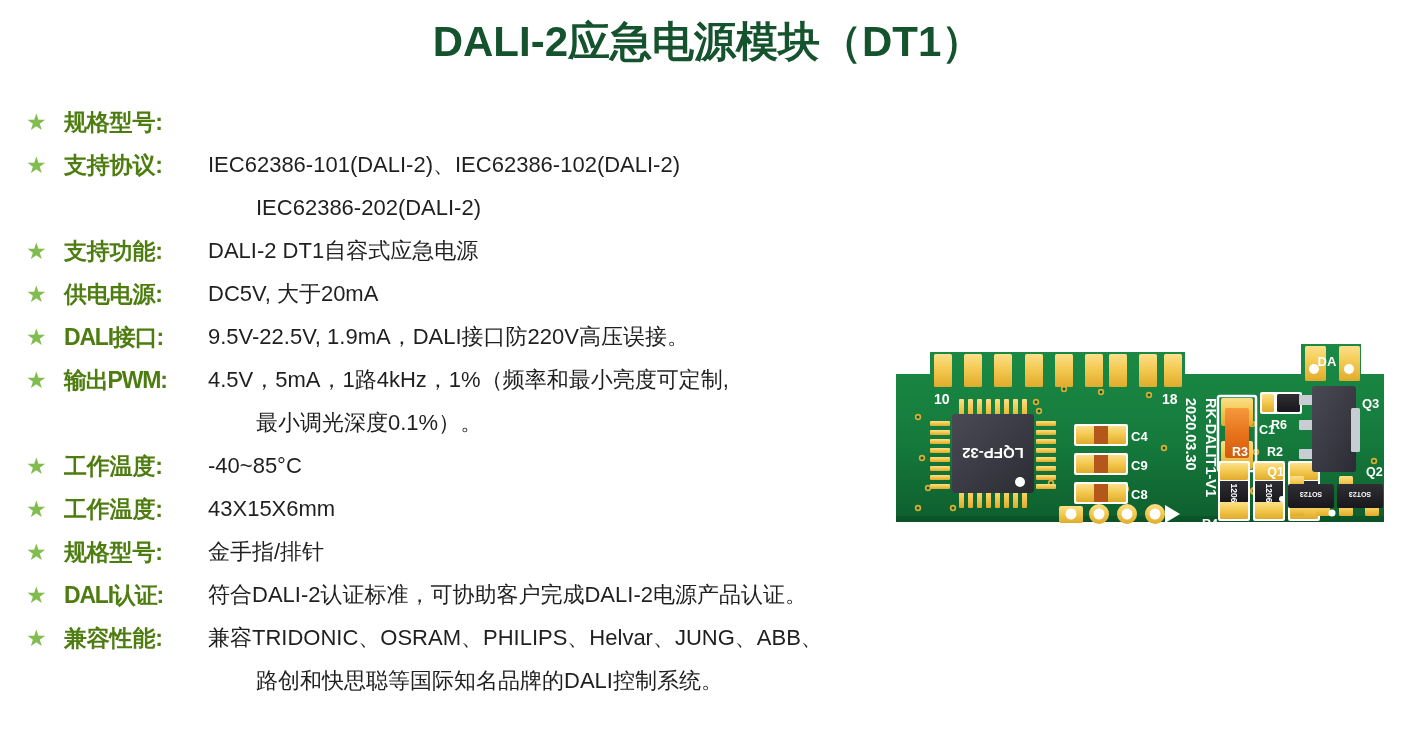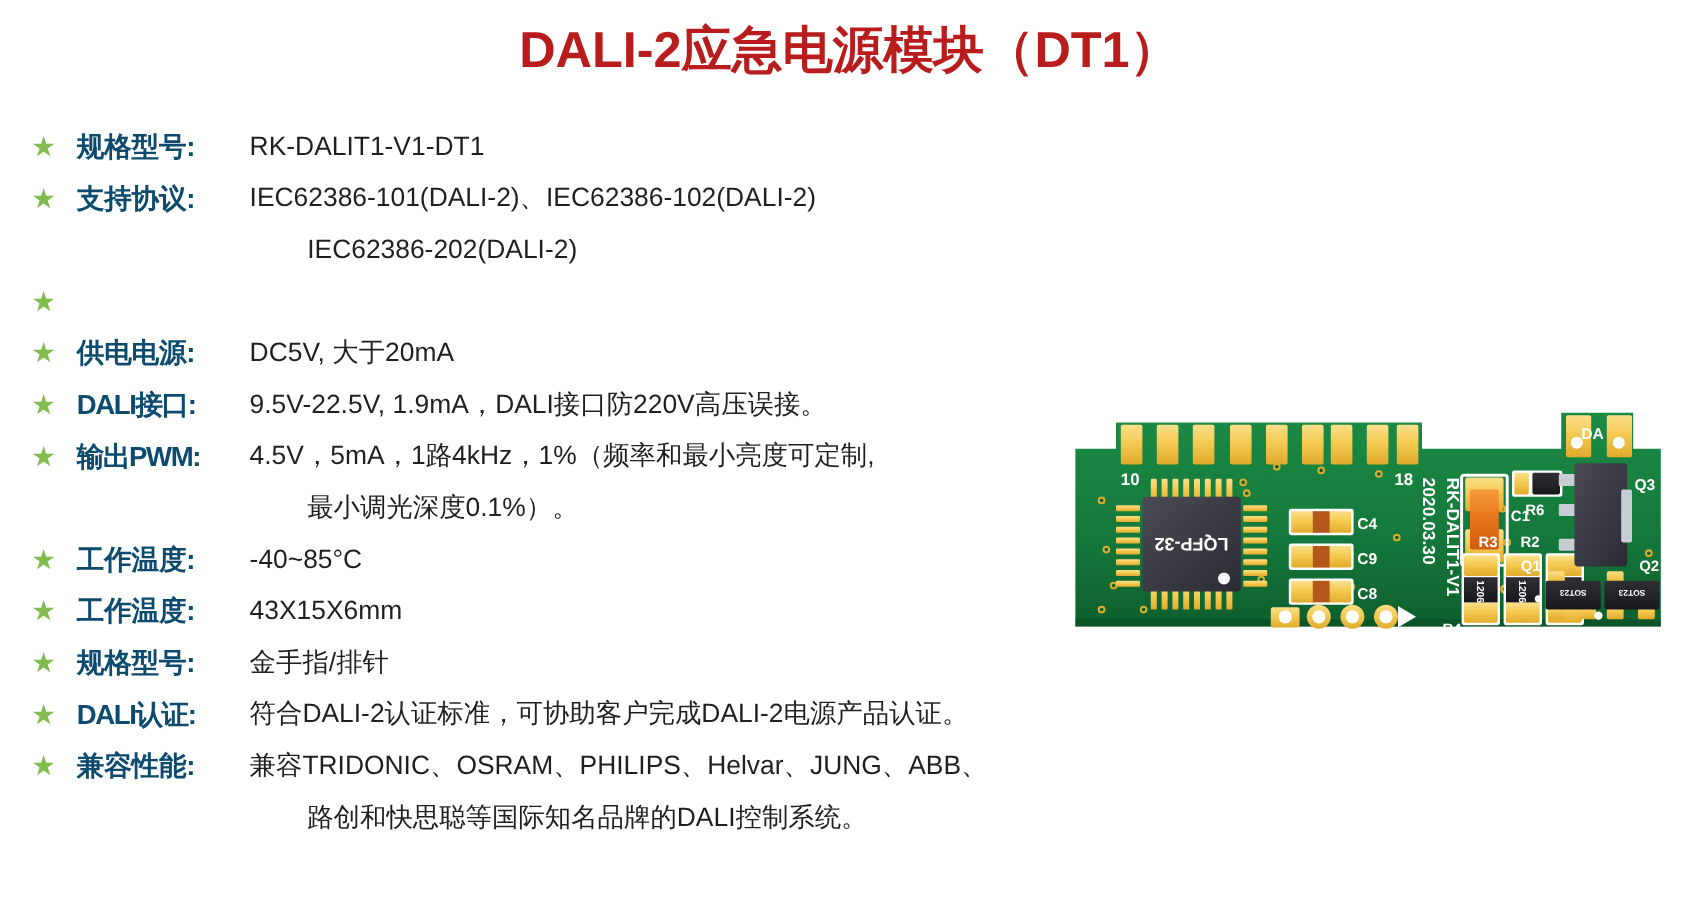--- a/index.html
+++ b/index.html
@@ -17,21 +17,21 @@
   }
 
   
   .page-title {
     position: absolute;
     top: 14px; left: 0; width: 1416px;
     text-align: center;
     font-size: 42px;
     font-weight: 700;
     letter-spacing: 0px;
-    color: #b91c1c;
+    color: #14532d;
     white-space: nowrap;
   }
 
   
   .spec-list {
     position: absolute;
     top: 102px; left: 26px;
     width: 860px;
   }
   .spec-row {
@@ -47,21 +47,21 @@
     color: #81bd4e;
     text-align: left;
     margin-right: 8px;
   }
   .spec-label {
     flex: 0 0 144px;
     width: 144px;
     font-size: 23px;
     line-height: 40px;
     font-weight: 700;
-    color: #0c4a6e;
+    color: #4d7c0f;
     white-space: nowrap;
     letter-spacing: -0.2px;
   }
   .spec-label.wide {
     letter-spacing: -1.2px;
   }
   .spec-value {
     flex: 1 1 auto;
     font-size: 22px;
     line-height: 40px;
@@ -92,35 +92,36 @@
 </head>
 <body>
 
 <div class="page-title">DALI-2应急电源模块（DT1）</div>
 
 <div class="spec-list">
 
   <div class="spec-row">
     <span class="spec-star">★</span>
     <span class="spec-label">规格型号:</span>
-    <span class="spec-value">RK-DALIT1-V1-DT1</span>
   </div>
 
   <div class="spec-row">
     <span class="spec-star">★</span>
     <span class="spec-label">支持协议:</span>
     <span class="spec-value">IEC62386-101(DALI-2)、IEC62386-102(DALI-2)</span>
   </div>
   <div class="spec-cont">
     <span class="pad"></span>
     <span class="spec-value">IEC62386-202(DALI-2)</span>
   </div>
 
   <div class="spec-row">
     <span class="spec-star">★</span>
+    <span class="spec-label">支持功能:</span>
+    <span class="spec-value">DALI-2 DT1自容式应急电源</span>
   </div>
 
   <div class="spec-row">
     <span class="spec-star">★</span>
     <span class="spec-label">供电电源:</span>
     <span class="spec-value">DC5V, 大于20mA</span>
   </div>
 
   <div class="spec-row">
     <span class="spec-star">★</span>

